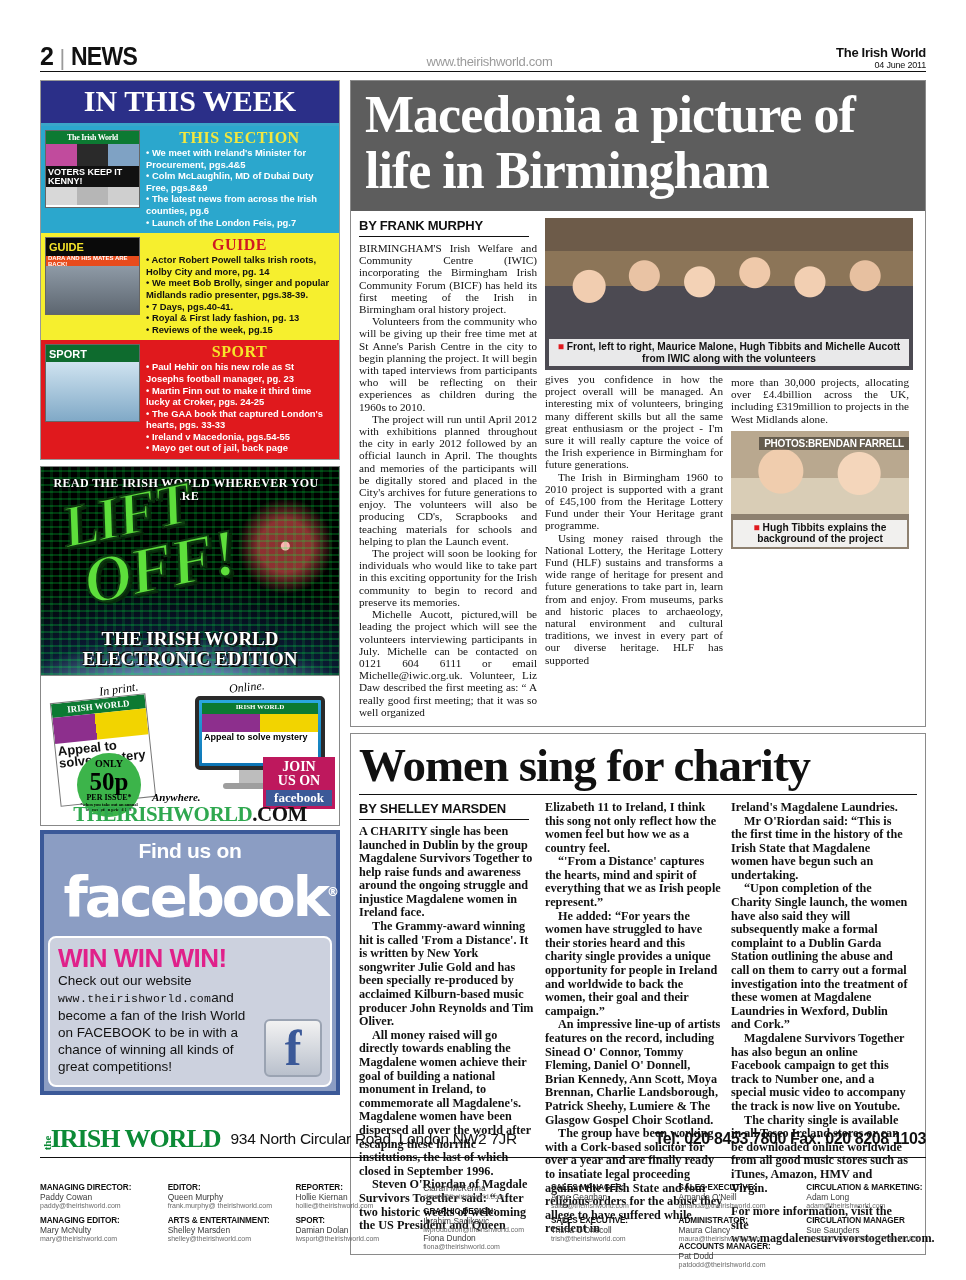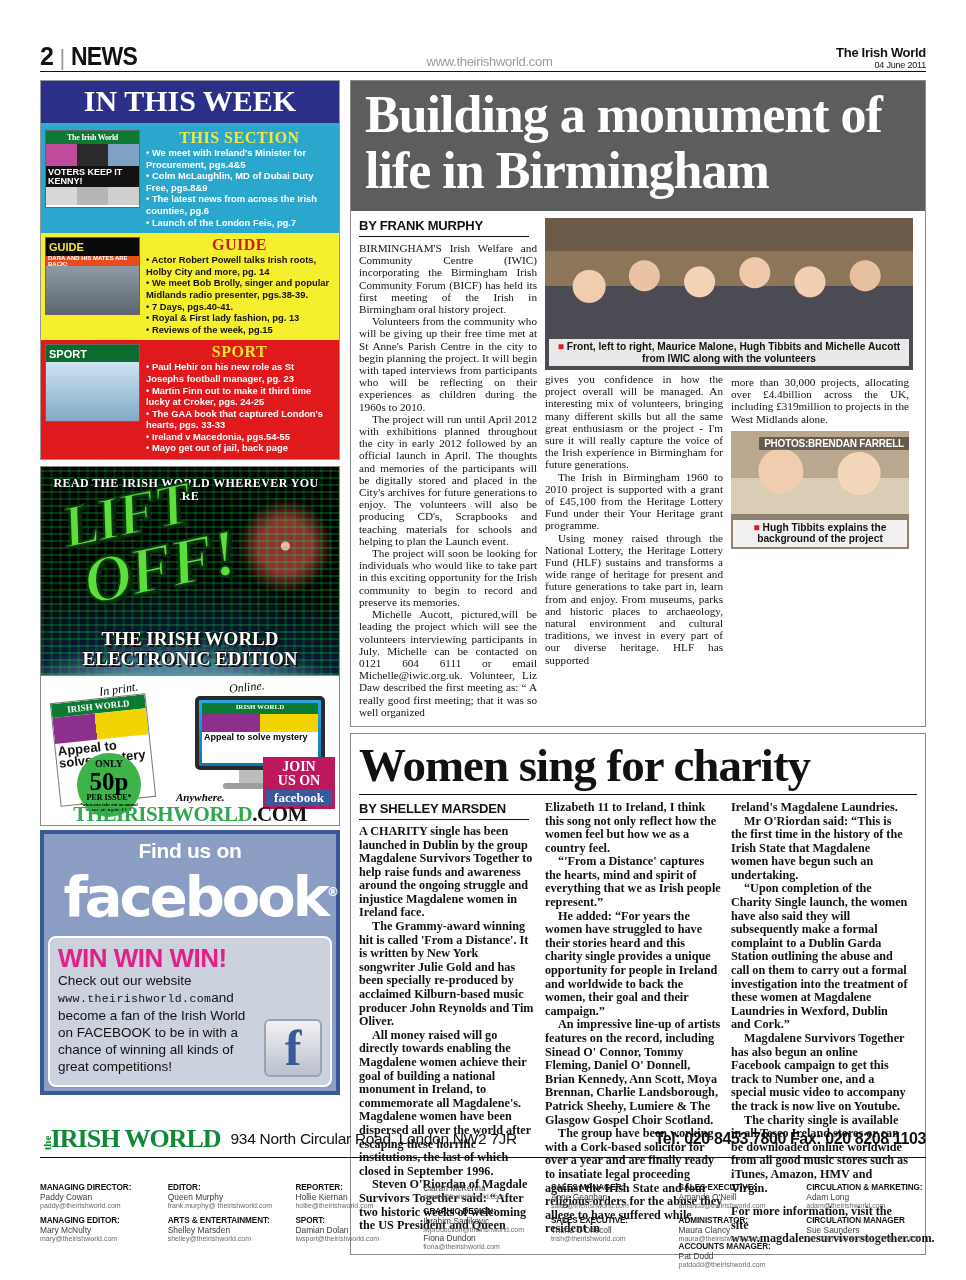--- a/index.html
+++ b/index.html
@@ -108,21 +108,21 @@
     font-size:19px; line-height:20px; letter-spacing:0px;
     text-shadow: 2px 2px 0 #111, -1px -1px 0 #111; }
 
   
   .ee { border:1px solid #888; border-top:none; background:#fff; position:relative;
     height: 150px; overflow:hidden; }
   .ee-inprint { position:absolute; left:58px; top:6px; font-size:12px;
     font-family:"Liberation Serif",serif; font-style:italic; transform:rotate(-8deg); }
   .ee-online { position:absolute; left:188px; top:4px; font-size:12px;
     font-family:"Liberation Serif",serif; font-style:italic; transform:rotate(-6deg); }
-  .ee-anywhere { position:absolute; left:135px; bottom:22px; font-size:11px;
+  .ee-anywhere { position:absolute; left:111px; bottom:22px; font-size:11px;
     font-family:"Liberation Serif",serif; font-style:italic; font-weight:bold; }
   .ee-paper { position:absolute; left:14px; top:22px; width:96px; height:104px;
     background:#fff; border:1px solid #777; transform: rotate(-6deg); overflow:hidden; }
   .ee-paper .np { height:14px; background:#0c7a32; color:#fff; font-size:9px;
     font-weight:bold; display:flex; align-items:center; justify-content:center;
     font-family:"Liberation Serif",serif; }
   .ee-paper .pstrip { height:26px; background:linear-gradient(90deg,#8d2f8d 0 45%, #f2d400 45% 100%); }
   .ee-paper .ptext { font-size:13px; font-weight:bold; line-height:12px; padding:2px;
     color:#111; }
   .ee-mon { position:absolute; right:14px; top:20px; width:130px; }
@@ -398,21 +398,21 @@
         </div>
         <div class="fb-f">f</div>
       </div>
     </div>
   </div>
 
   <div class="rightcol">
 
     <div class="art">
       <div class="hero-head">
-        <div>Building a monument of</div>
+        <div>Macedonia a picture of</div>
         <div>life in Birmingham</div>
       </div>
 
       <div class="art-inner">
         <div class="cols3">
 
           <div class="col">
             <div class="byline">BY FRANK MURPHY</div>
             <div class="byrule"></div>
             <div class="bodytext">

